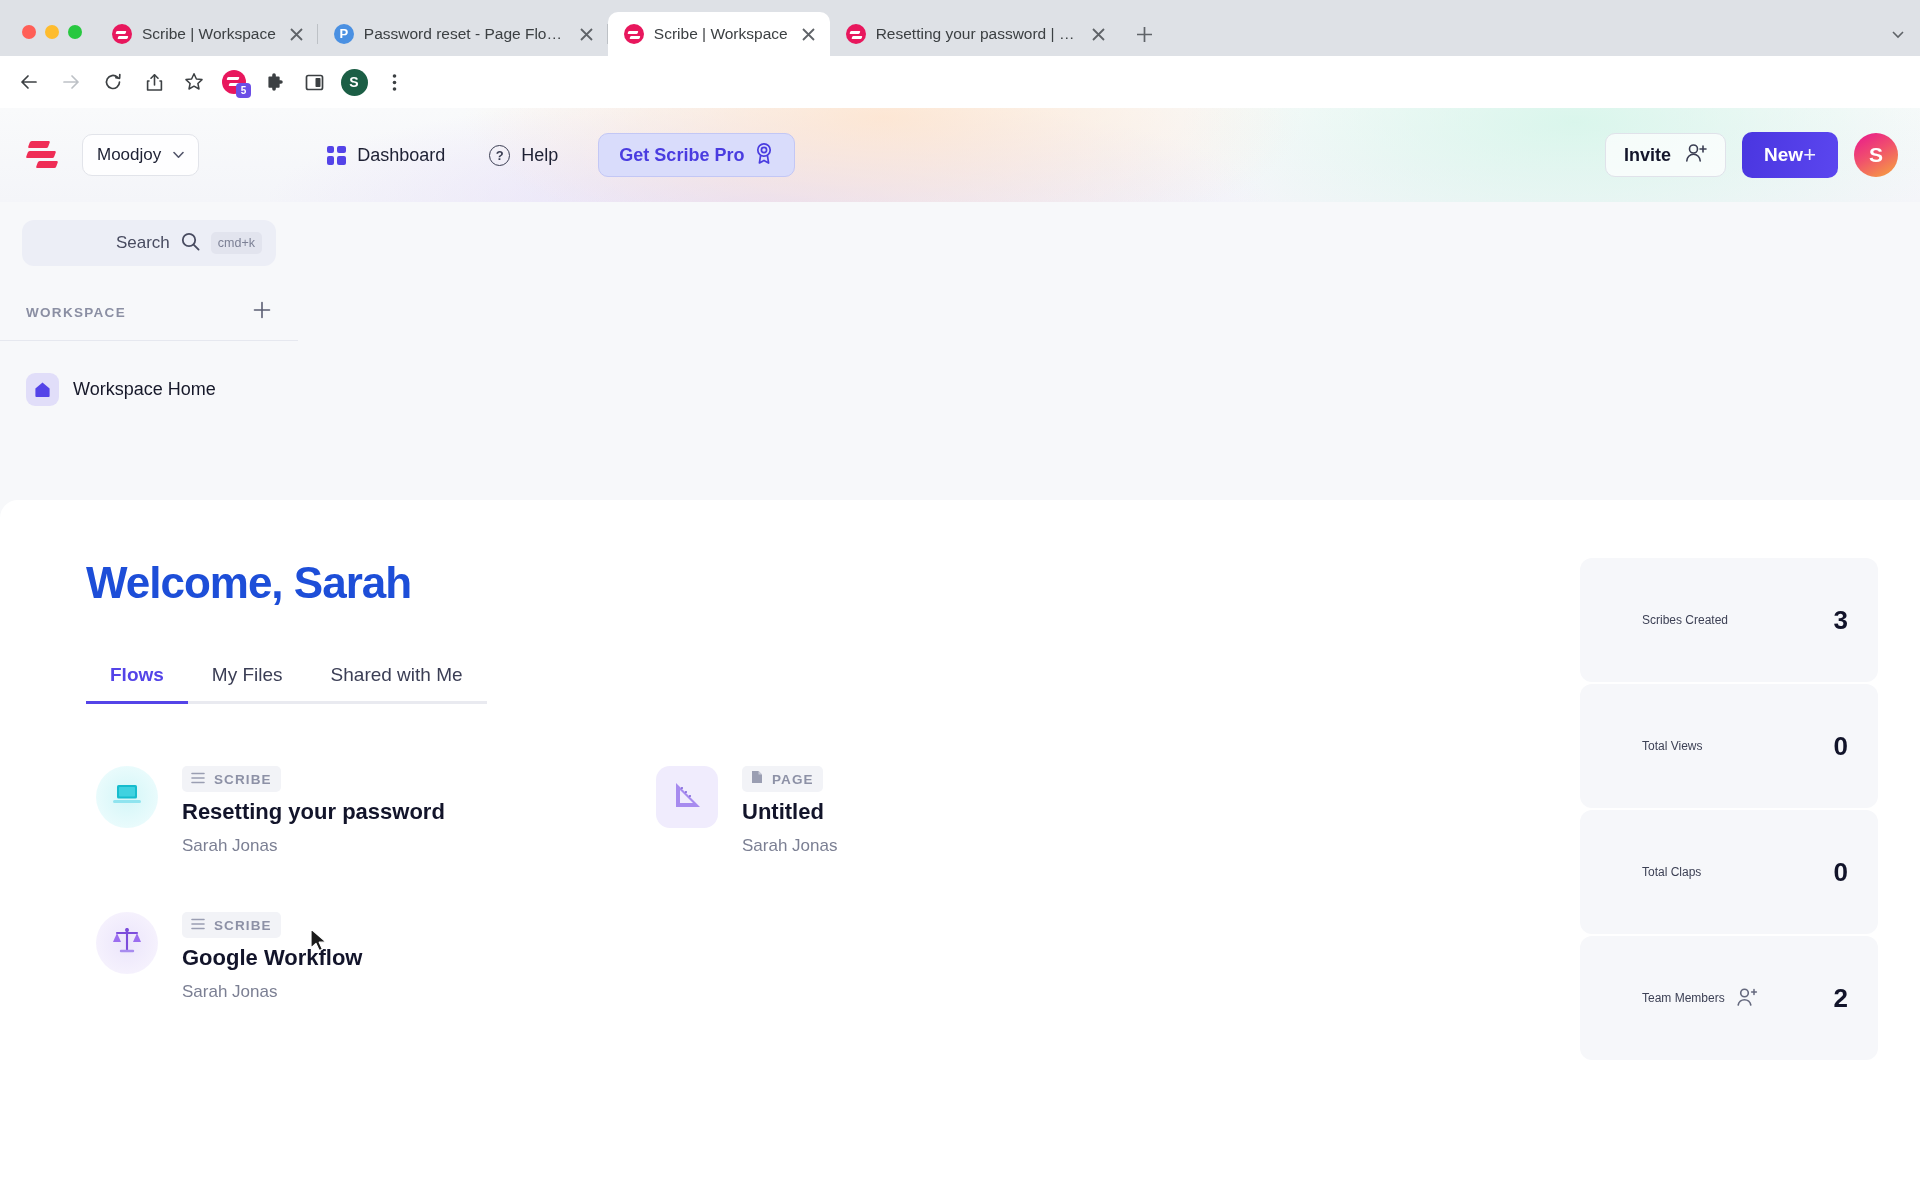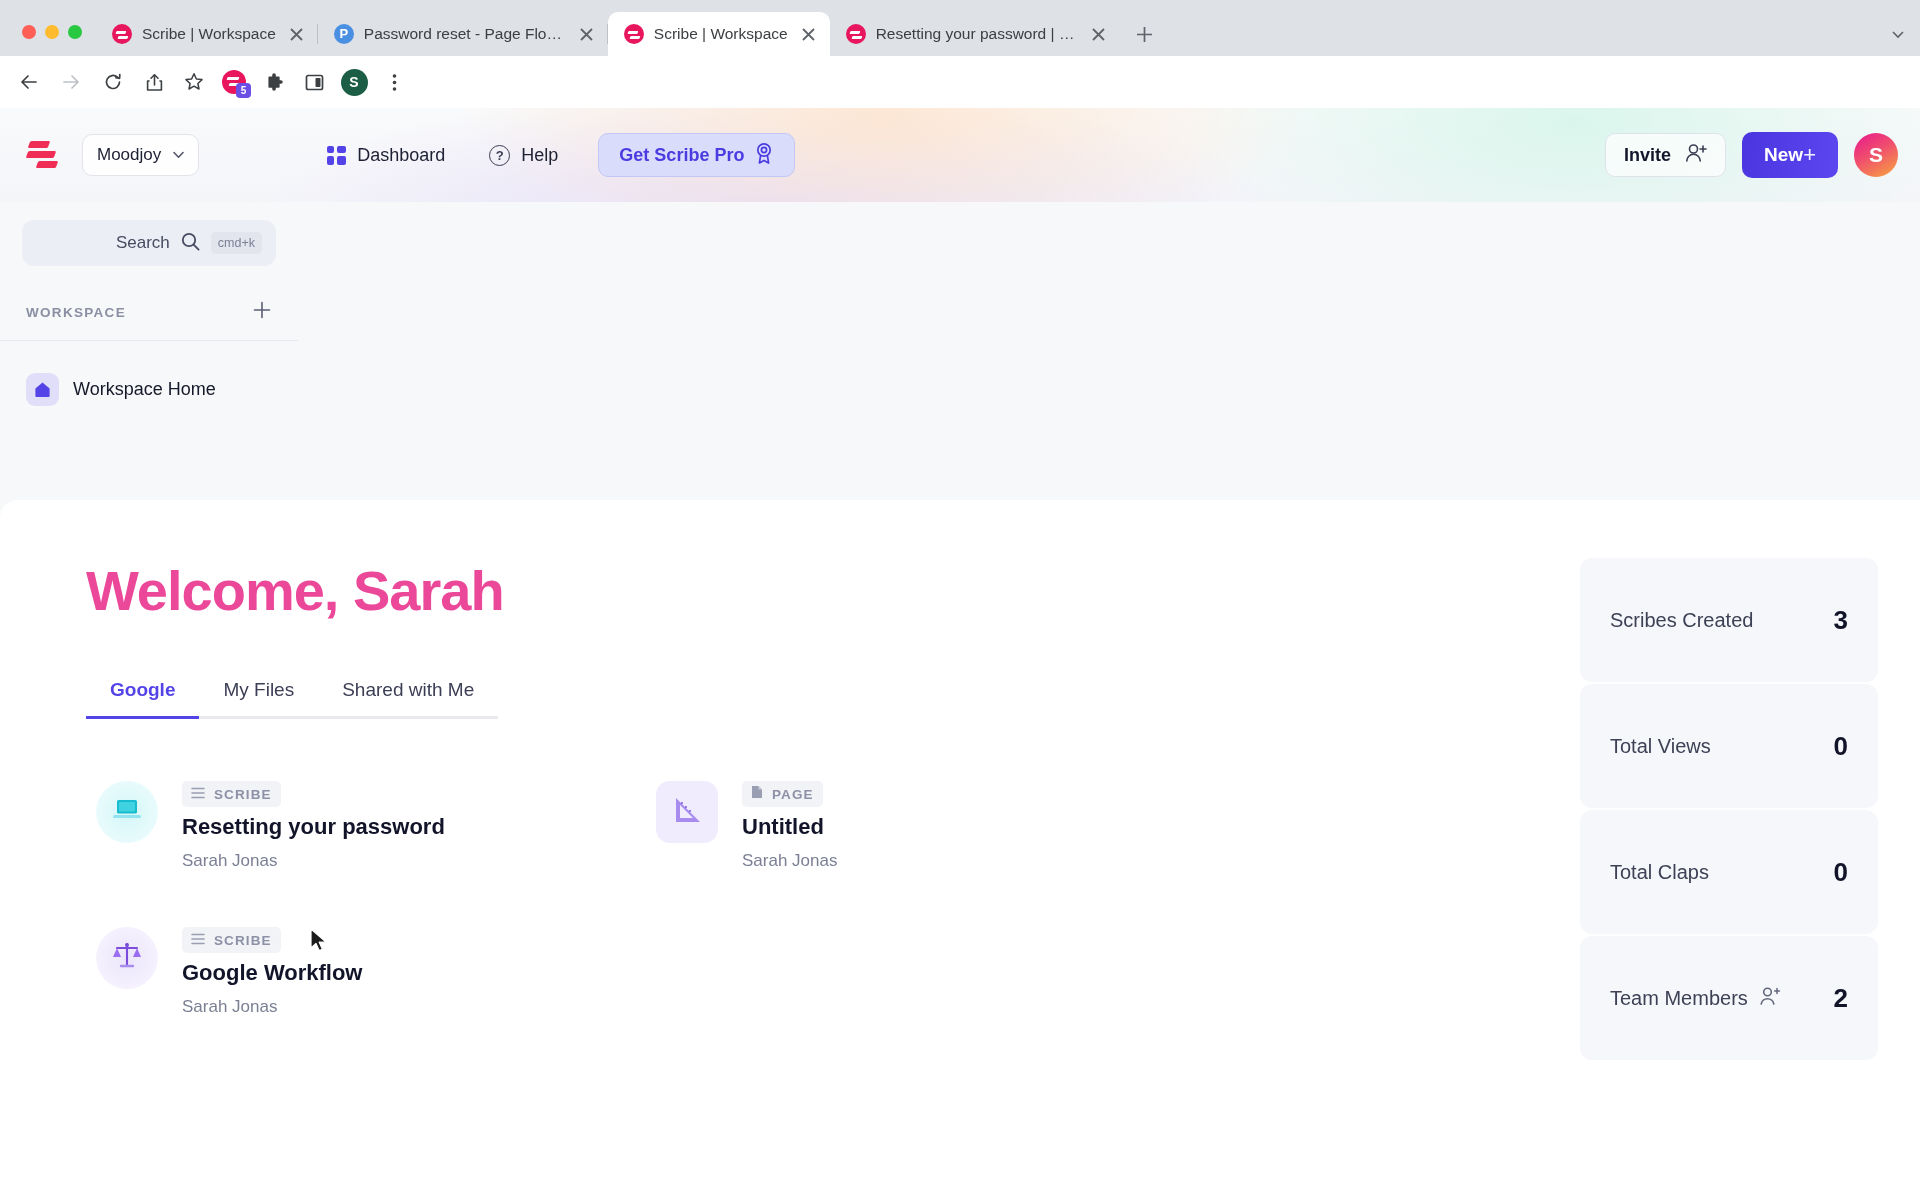--- a/index.html
+++ b/index.html
@@ -272,22 +272,22 @@
   .panel {
     flex: 1 1 auto;
     background: #ffffff;
     border-radius: 18px 0 0 0;
     padding: 58px 0 0 0;
     position: relative;
   }
   .panel-inner { display: flex; }
   .main-col { flex: 1 1 auto; padding: 0 0 0 86px; }
   .welcome {
-    font-size: 56px; font-weight: 800; letter-spacing: -1px;
-    color: #ec4899; margin-bottom: 56px;
+    font-size: 44px; font-weight: 800; letter-spacing: -1px;
+    color: #1d4ed8; margin-bottom: 56px;
   }
   .tabrow { display: flex; gap: 0; }
   .ttab {
     padding: 0 24px 15px 24px;
     font-size: 19px; color: #3b3e55;
     border-bottom: 3px solid #e9eaf0;
     position: relative;
   }
   .ttab.active { color: #5444e8; font-weight: 600; border-bottom-color: #5444e8; }
 
@@ -324,22 +324,22 @@
   .stats { width: 340px; flex: 0 0 340px; padding: 0 42px 0 0; }
   .stat {
     height: 124px;
     background: #f6f7fa;
     border-radius: 12px;
     margin-bottom: 2px;
     display: flex; align-items: center; justify-content: space-between;
     padding: 0 30px;
   }
   .stat .sl {
-    font-size: 20px; color: #3d4155; font-weight: 500;
-    display: flex; align-items: center; gap: 11px;
+    font-size: 12px; color: #3d4155; font-weight: 500;
+    display: flex; align-items: center; gap: 11px; margin-left: 32px;
   }
   .stat .sv { font-size: 26px; font-weight: 700; color: #12142a; }
 
   .cursor { position: absolute; left: 310px; top: 428px; pointer-events: none; }
 </style>
 </head>
 <body>
 
 <div class="browser">
 
@@ -574,21 +574,21 @@
         </div>
       </div>
 
       <div class="panel">
         <div class="panel-inner">
 
           <div class="main-col">
             <div class="welcome">Welcome, Sarah</div>
 
             <div class="tabrow">
-              <div class="ttab active"><span>Google</span></div>
+              <div class="ttab active"><span>Flows</span></div>
               <div class="ttab"><span>My Files</span></div>
               <div class="ttab"><span>Shared with Me</span></div>
             </div>
 
             <div class="cards">
 
               <div class="card">
                 <div class="card-thumb thumb-cyan">
                   <span>
                     <svg width="32" height="26" viewBox="0 0 32 26">

